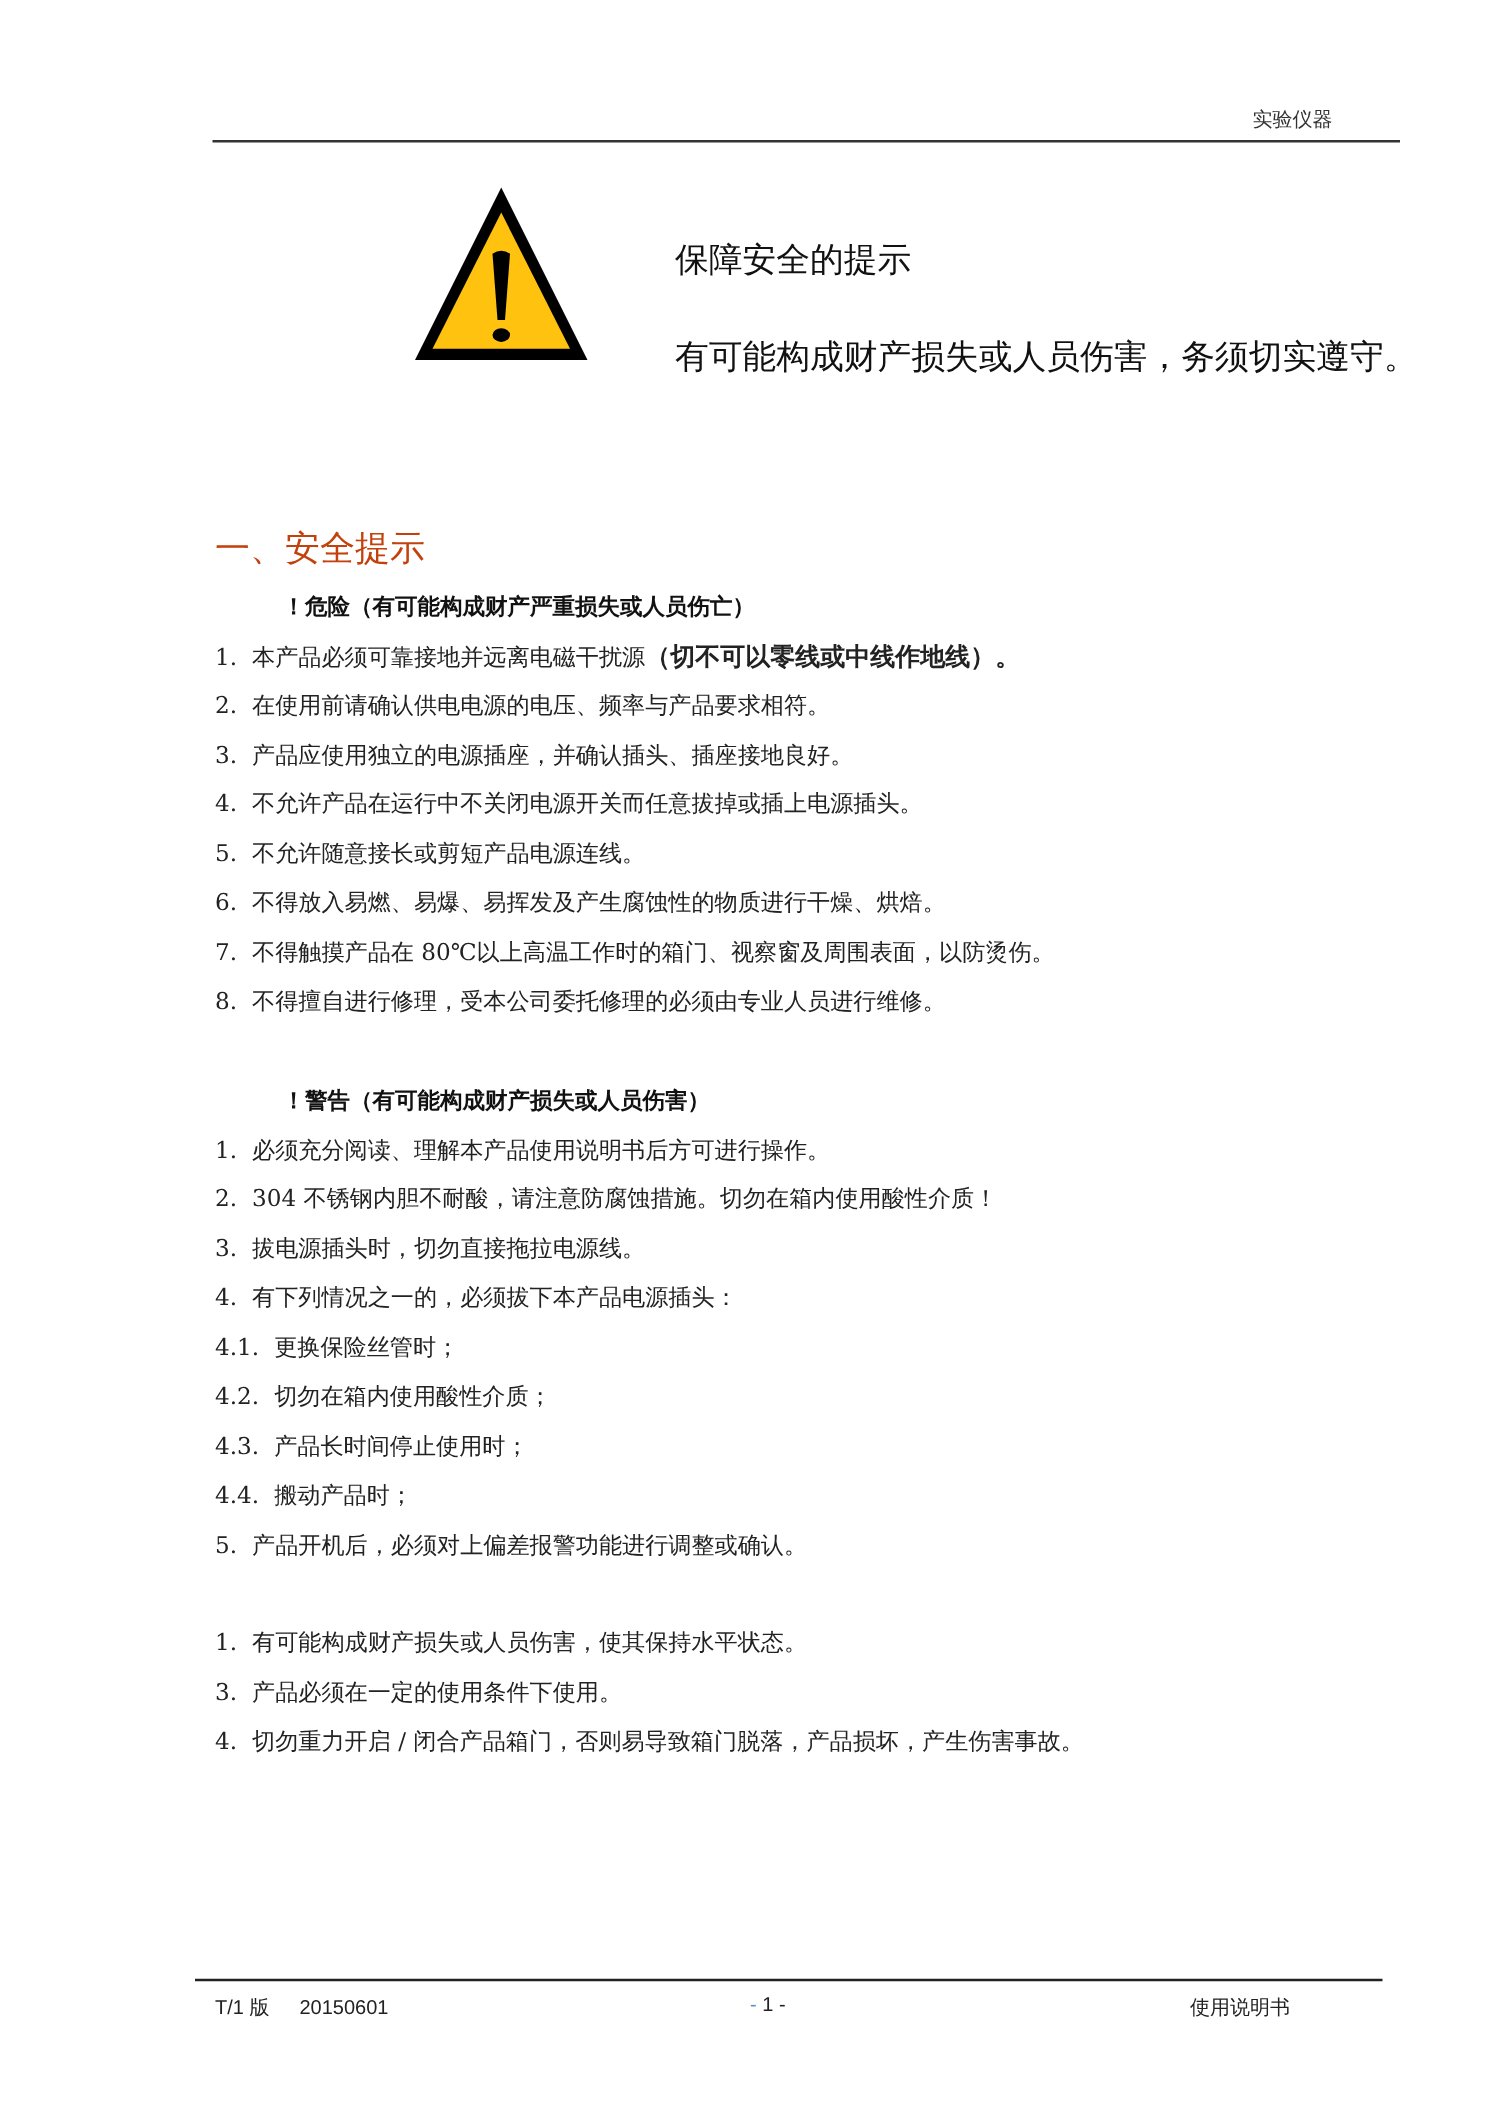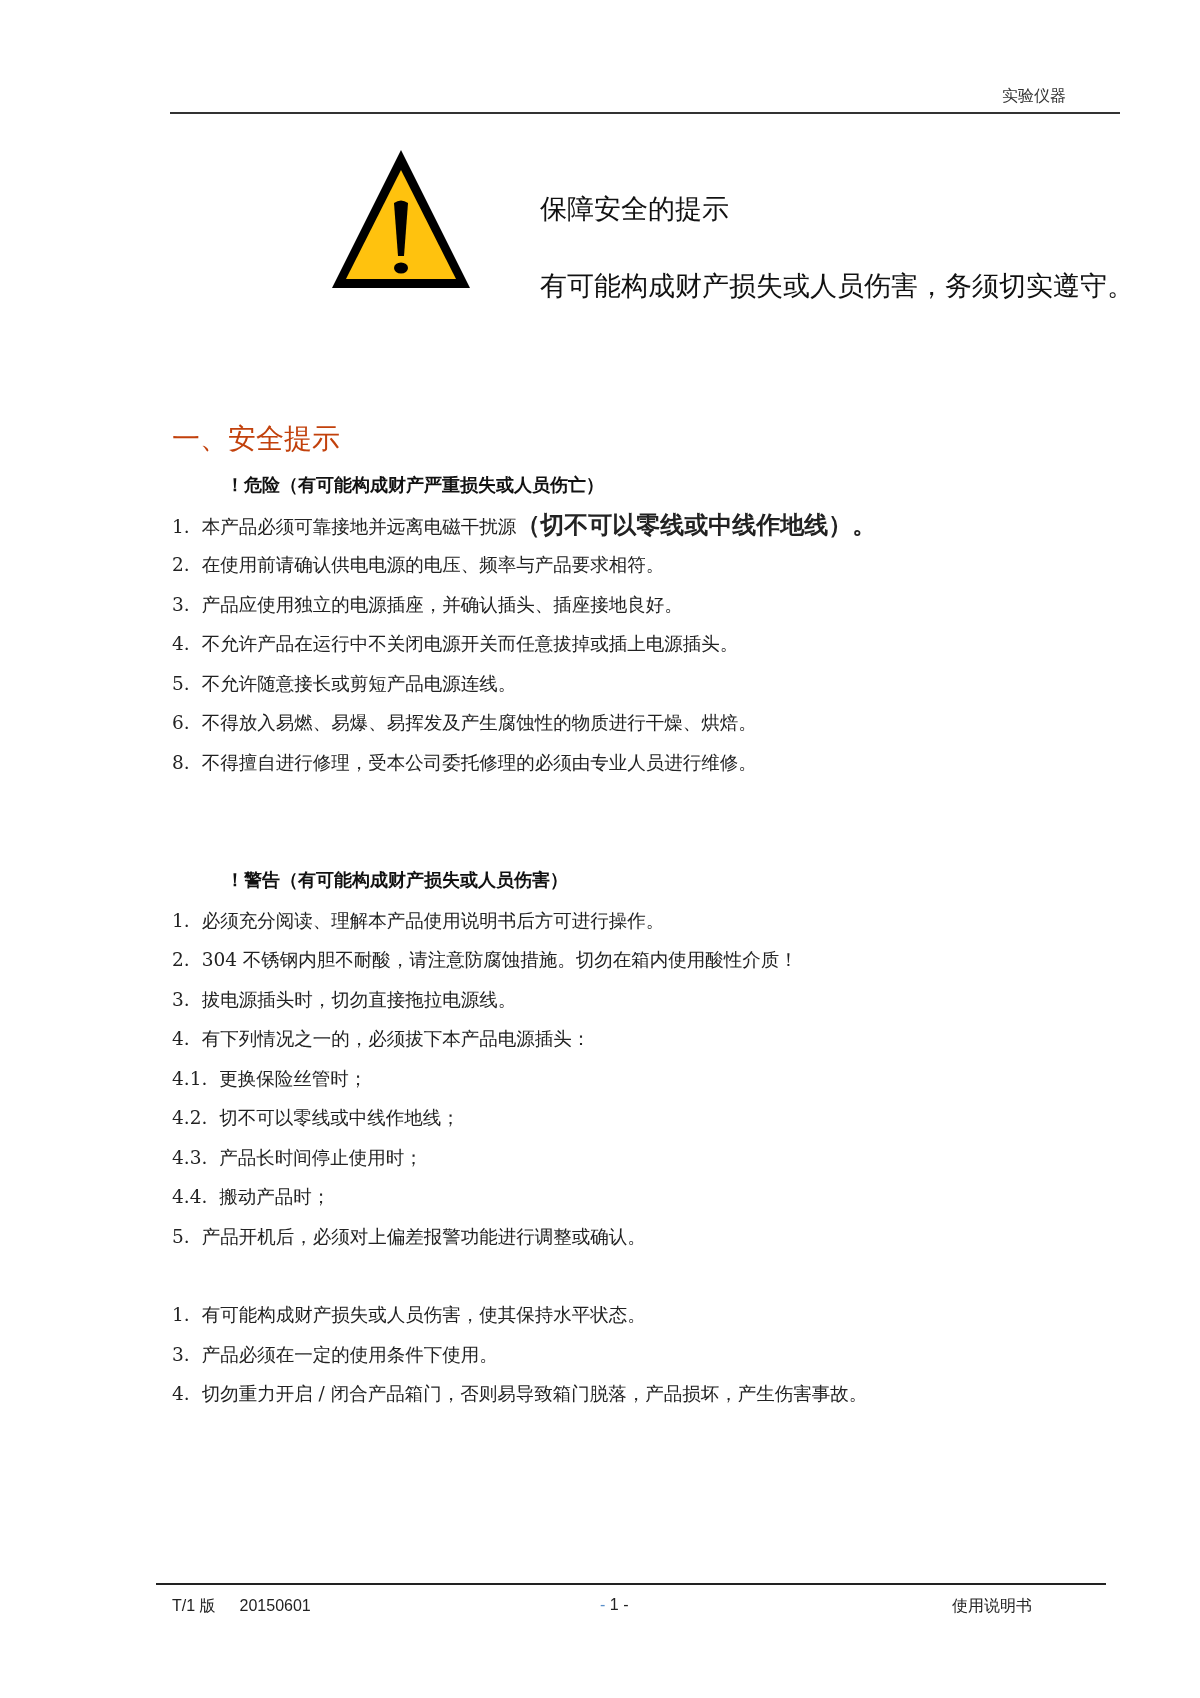--- a/index.html
+++ b/index.html
@@ -25,21 +25,21 @@
     }
     .block { position: absolute; left: 172px; font-size: 18.5px; }
     .block .sub {
       display: block; height: 39.5px; line-height: 39.5px;
       font-family: Liberation Sans, sans-serif;
       font-weight: bold; font-size: 18px; padding-left: 54px; color: #111;
     }
     .block .item { display: block; height: 39.5px; line-height: 39.5px; color: #222; white-space: nowrap; }
     .block .item .num { display: inline-block; margin-right: 12px; }
     .block .item .bold {
-      font-family: "DejaVu Sans", "Liberation Sans", sans-serif; font-weight: bold; font-size: 24px;
+      font-family: "DejaVu Sans", "Liberation Sans", sans-serif; font-weight: bold; font-size: 20px;
     }
     #danger { top: 466px; }
     #warning { top: 861px; }
     #caution { top: 1295px; }
     .footer-rule {
       position: absolute; top: 1583px; left: 156px; width: 950px; height: 2px; background: #222;
     }
     .footer { position: absolute; top: 1596px; font-size: 16px; color: #222; }
     .footer.left { left: 172px; font-family: "Liberation Sans", sans-serif; }
     .footer.left .date { margin-left: 24px; }
@@ -68,31 +68,32 @@
 <div class="section-title">一、安全提示</div>
 
 <div class="block" id="danger">
   <span class="sub">！危险（有可能构成财产严重损失或人员伤亡）</span>
   <span class="item"><span class="num">1.</span><span>本产品必须可靠接地并远离电磁干扰源</span><span class="bold">（切不可以零线或中线作地线）。</span></span>
   <span class="item"><span class="num">2.</span><span>在使用前请确认供电电源的电压、频率与产品要求相符。</span></span>
   <span class="item"><span class="num">3.</span><span>产品应使用独立的电源插座，并确认插头、插座接地良好。</span></span>
   <span class="item"><span class="num">4.</span><span>不允许产品在运行中不关闭电源开关而任意拔掉或插上电源插头。</span></span>
   <span class="item"><span class="num">5.</span><span>不允许随意接长或剪短产品电源连线。</span></span>
   <span class="item"><span class="num">6.</span><span>不得放入易燃、易爆、易挥发及产生腐蚀性的物质进行干燥、烘焙。</span></span>
+  <span class="item"><span class="num">7.</span><span>不得触摸产品在 80℃以上高温工作时的箱门、视察窗及周围表面，以防烫伤。</span></span>
   <span class="item"><span class="num">8.</span><span>不得擅自进行修理，受本公司委托修理的必须由专业人员进行维修。</span></span>
 </div>
 
 <div class="block" id="warning">
   <span class="sub">！警告（有可能构成财产损失或人员伤害）</span>
   <span class="item"><span class="num">1.</span><span>必须充分阅读、理解本产品使用说明书后方可进行操作。</span></span>
   <span class="item"><span class="num">2.</span><span>304 不锈钢内胆不耐酸，请注意防腐蚀措施。切勿在箱内使用酸性介质！</span></span>
   <span class="item"><span class="num">3.</span><span>拔电源插头时，切勿直接拖拉电源线。</span></span>
   <span class="item"><span class="num">4.</span><span>有下列情况之一的，必须拔下本产品电源插头：</span></span>
   <span class="item"><span class="num">4.1.</span><span>更换保险丝管时；</span></span>
-  <span class="item"><span class="num">4.2.</span><span>切不可以零线或中线作地线；</span></span>
+  <span class="item"><span class="num">4.2.</span><span>切勿在箱内使用酸性介质；</span></span>
   <span class="item"><span class="num">4.3.</span><span>产品长时间停止使用时；</span></span>
   <span class="item"><span class="num">4.4.</span><span>搬动产品时；</span></span>
   <span class="item"><span class="num">5.</span><span>产品开机后，必须对上偏差报警功能进行调整或确认。</span></span>
 </div>
 
 <div class="block" id="caution">
   <span class="item"><span class="num">1.</span><span>有可能构成财产损失或人员伤害，使其保持水平状态。</span></span>
   <span class="item"><span class="num">3.</span><span>产品必须在一定的使用条件下使用。</span></span>
   <span class="item"><span class="num">4.</span><span>切勿重力开启 / 闭合产品箱门，否则易导致箱门脱落，产品损坏，产生伤害事故。</span></span>
 </div>

